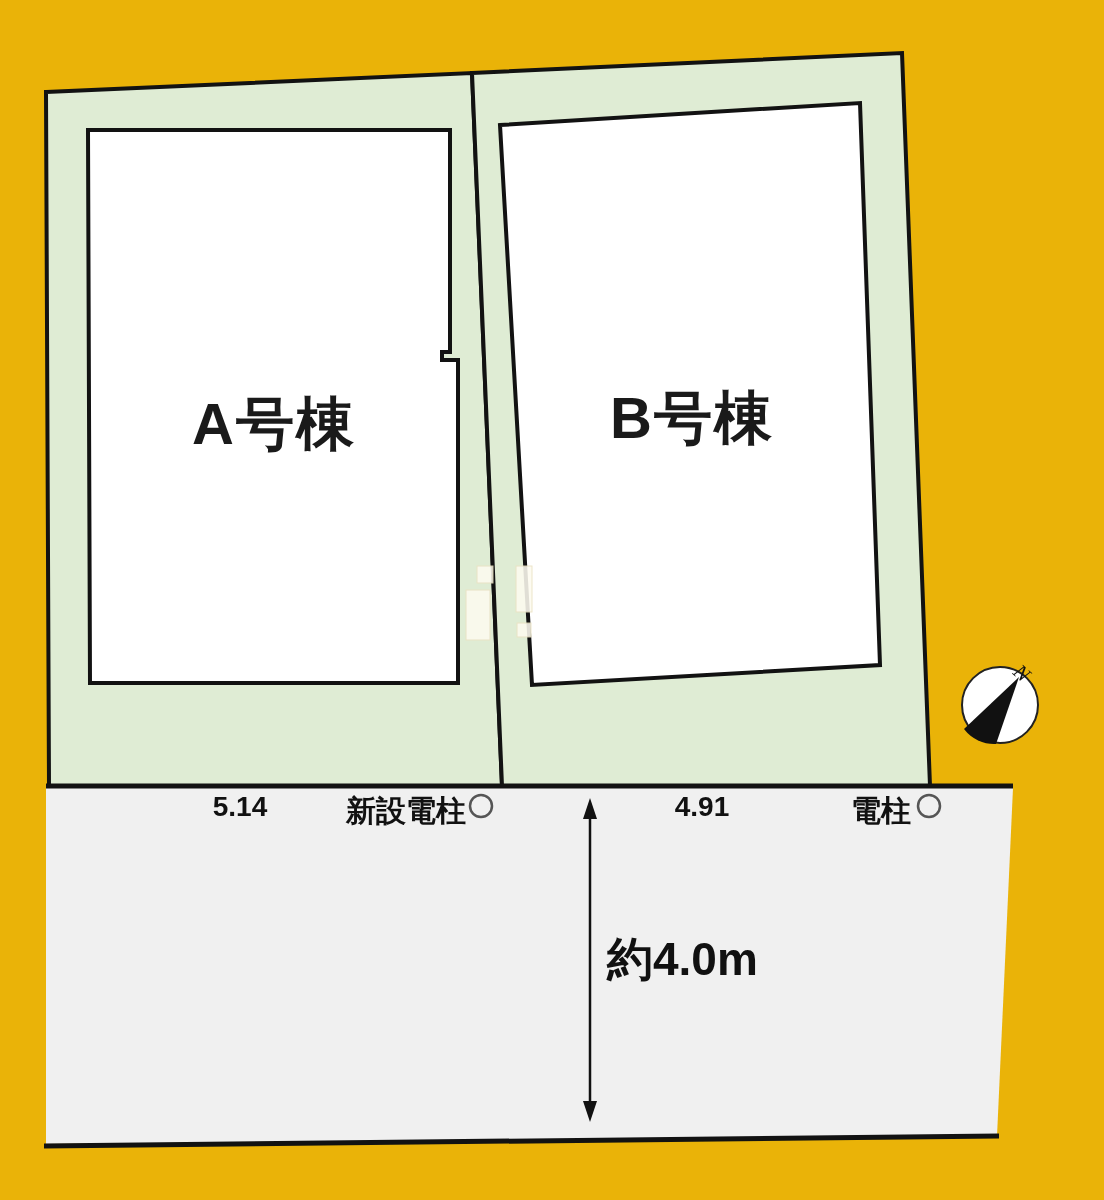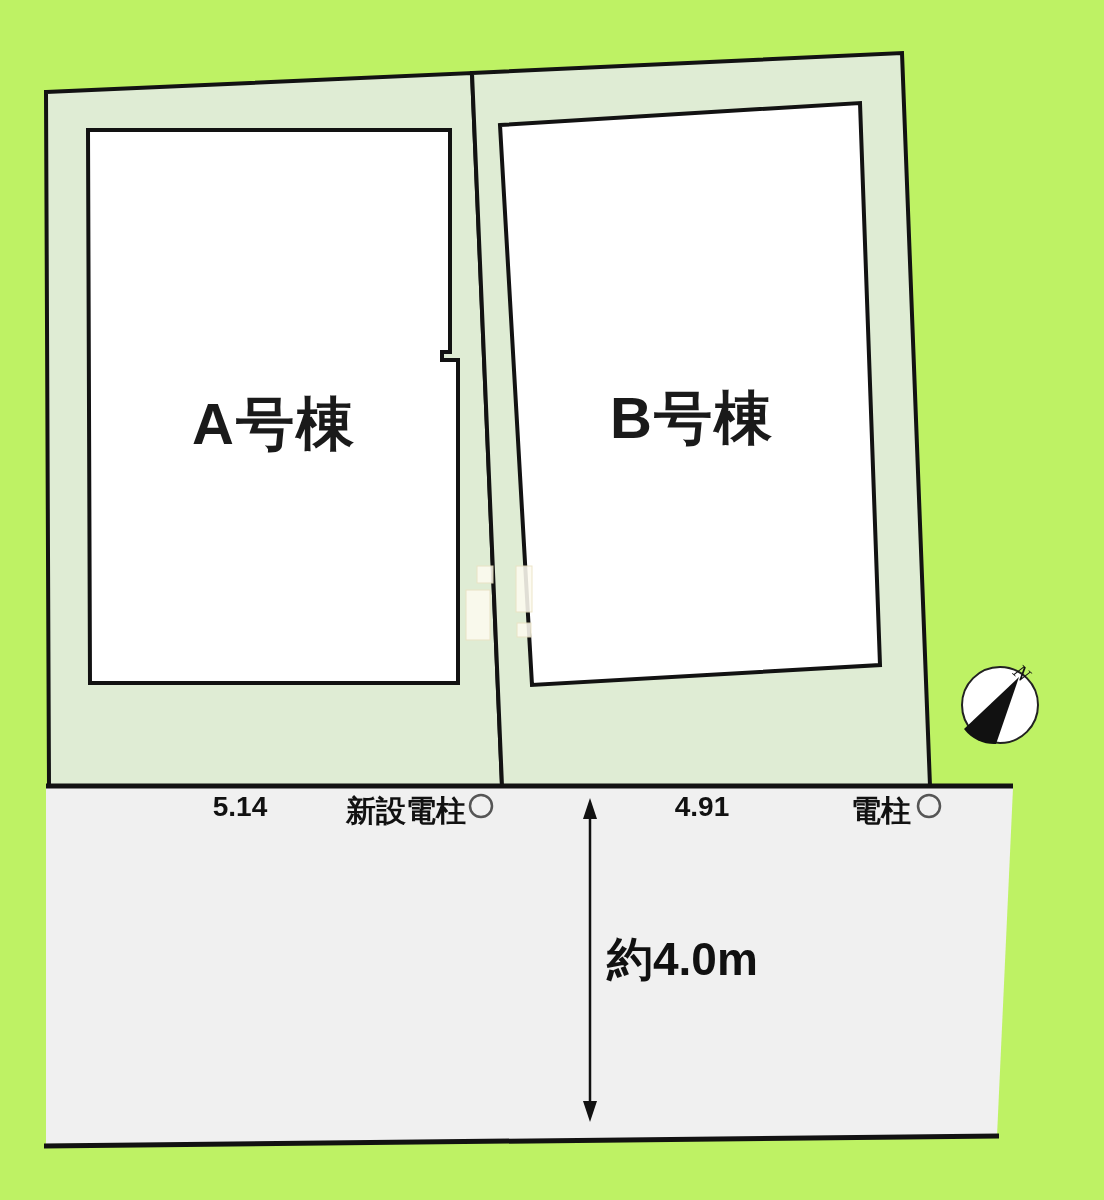--- a/index.html
+++ b/index.html
@@ -8,21 +8,21 @@
     background: #ffffff;
     width: 1104px;
     height: 1200px;
     overflow: hidden;
     font-family: "Liberation Sans", sans-serif;
   }
   #stage {
     position: relative;
     width: 1104px;
     height: 1200px;
-    background: #bef264;
+    background: #eab308;
   }
   svg { display: block; }
   .parcel   { fill: #dfecd4; stroke: #121212; stroke-width: 4; }
   .building { fill: #ffffff; stroke: #121212; stroke-width: 4; }
   .road     { fill: #f0f0f0; stroke: none; }
   .blackline{ stroke: #121212; fill: none; }
   .dim-text  { font: bold 28px "Liberation Sans", sans-serif; fill: #111111; }
   .pole-text { font: bold 30px "Liberation Sans", sans-serif; fill: #111111; }
   .lot-label { font: bold 58px "Liberation Sans", sans-serif; fill: #1a1a1a; letter-spacing: 2px; }
   .width-label { font: bold 46px "Liberation Sans", sans-serif; fill: #111111; }

